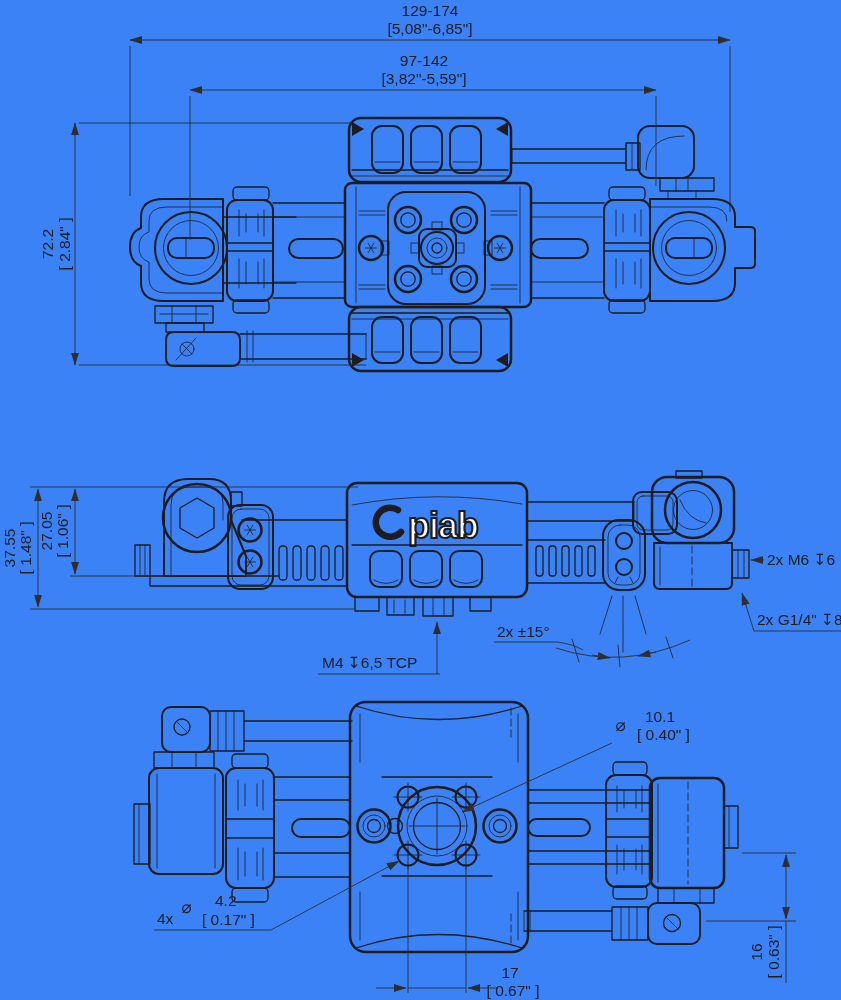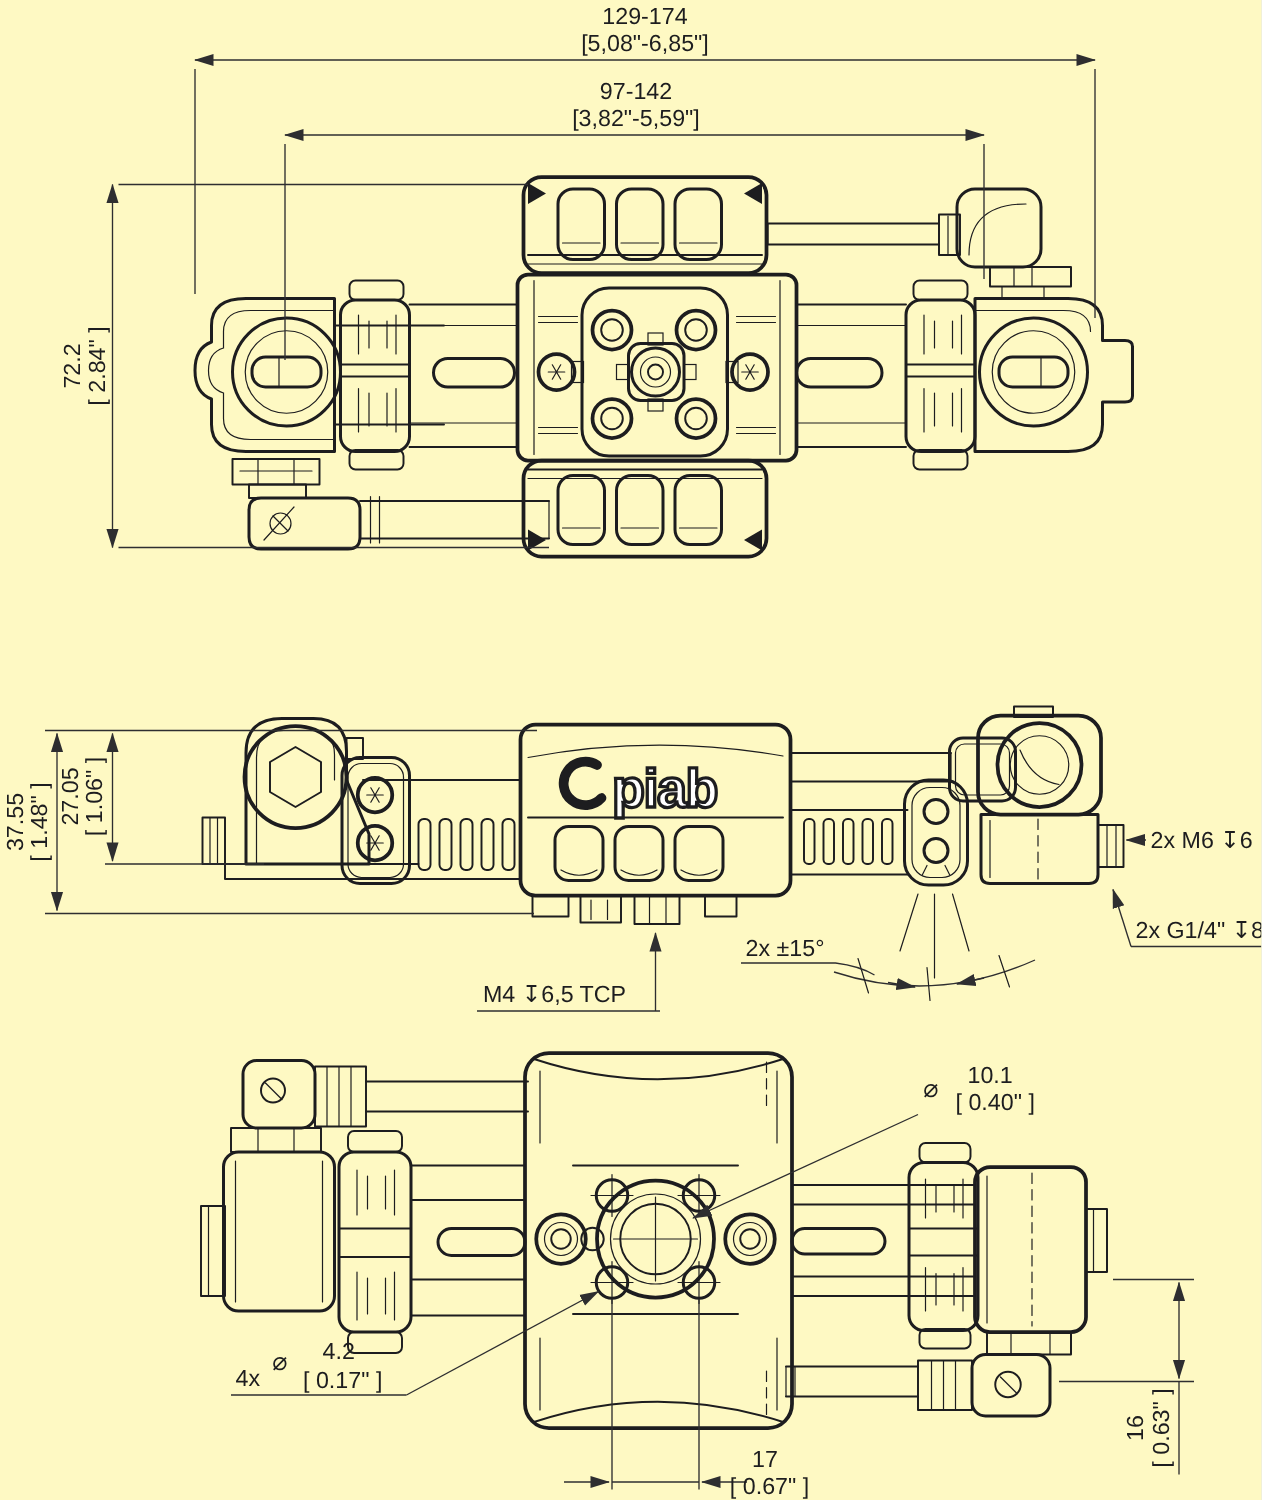--- a/index.html
+++ b/index.html
@@ -1,16 +1,16 @@
 <!DOCTYPE html>
 <html><head>
 <meta charset="utf-8">
 <style>
   html,body{margin:0;padding:0;background:#e8e8e8;}
-  .stage{position:relative;width:841px;height:1000px;background:#fef9c3;margin:0 auto;overflow:hidden;}
+  .stage{position:relative;width:841px;height:1000px;background:#3b82f6;margin:0 auto;overflow:hidden;}
   svg{position:absolute;left:0;top:0;}
   .o{stroke:#1d1d1f;stroke-width:2;fill:none;stroke-linejoin:round;stroke-linecap:round;}
   .h{stroke-width:2.5;}
   .m{stroke-width:1.3;}
   .t{stroke:#1d1d1f;stroke-width:0.8;fill:none;stroke-linecap:round;}
   .dsh{stroke-dasharray:7 4;}
   .d{stroke:#2e2e30;stroke-width:0.9;fill:none;}
   .blk{fill:#1d1d1f;stroke:none;}
   text{font-family:"Liberation Sans","DejaVu Sans",sans-serif;font-size:15.5px;fill:#1d1d1f;}
   .mid{text-anchor:middle;}

